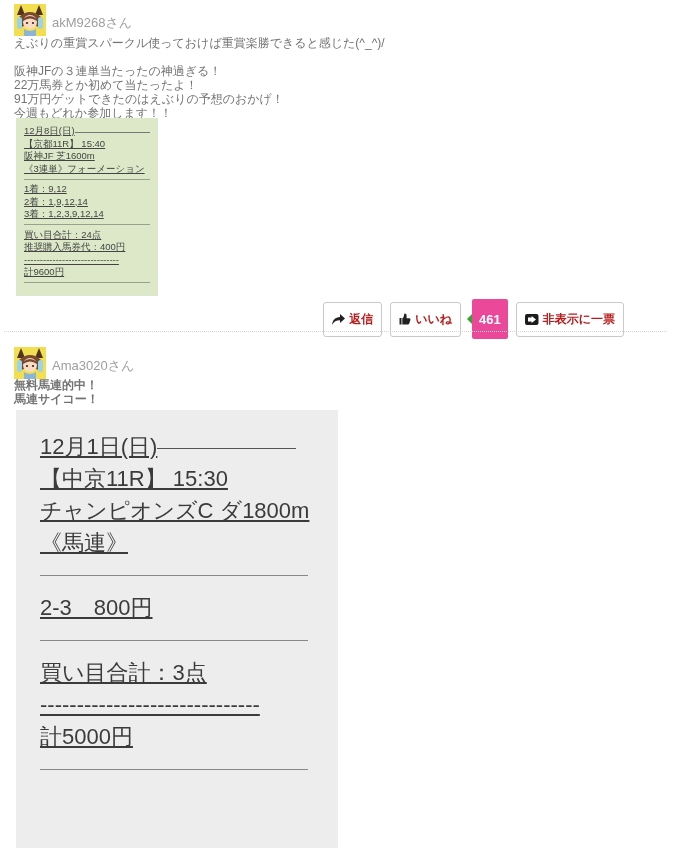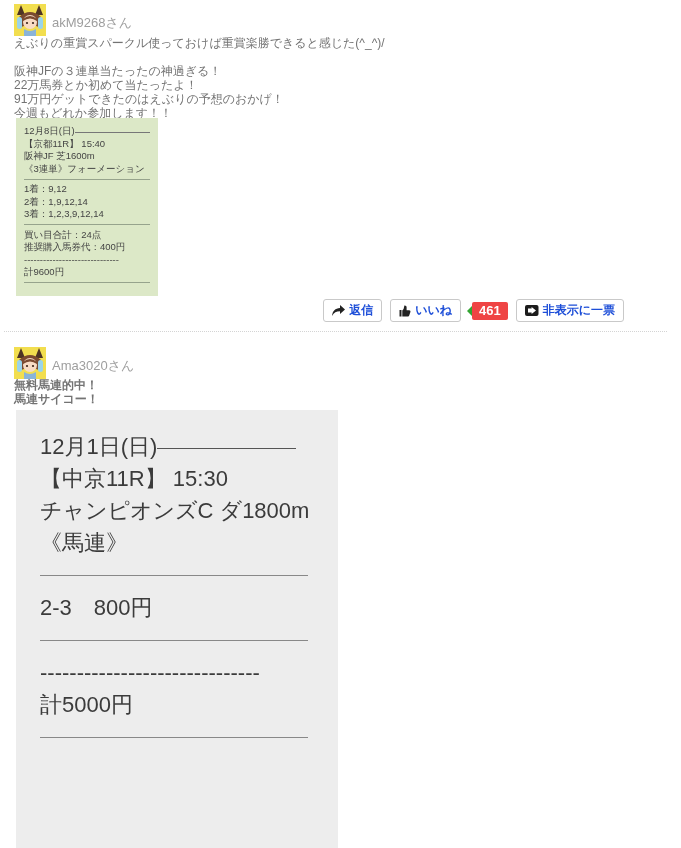--- a/index.html
+++ b/index.html
@@ -9,47 +9,47 @@
 
   
   .avatar { position:absolute; width:32px; height:32px; display:block; }
   .username { position:absolute; left:52px; font-size:13px; font-weight:normal; color:#9e9e9e; }
 
   
   .cm-body { position:absolute; left:14px; font-size:12px; line-height:14px; color:#737373; }
   .cm-body div { min-height:14px; white-space:pre; }
 
   
-  .ticket { position:absolute; color:#444; }
+  .ticket { position:absolute; color:#444;text-decoration:underline; }
   .ticket .row { white-space:pre; }
   .ticket hr { border:none; border-top:1px solid #999; }
   .date-row { display:flex; align-items:center; }
   .date-row .rule { flex:1; border-top:1px solid #777; margin-top:2px; }
 
   #ticket1 { left:16px; top:118px; width:142px; height:178px;
              background:#dce8c7; padding:7px 8px 0 8px;
              font-size:9.5px; line-height:12.5px; }
   #ticket1 hr { margin:3.5px 0; border-top-color:#96a38c; }
 
   #ticket2 { left:16px; top:410px; width:322px; height:558px;
              background:#ededed; padding:21px 30px 0 24px;
              font-size:22px; line-height:32px; color:#3b3b3b; }
   #ticket2 hr { margin:16px 0; border-top-color:#888; }
   #ticket2 .date-row .rule { border-top-color:#555; margin-right:12px; }
 
   
   .actions { position:absolute; top:299px; left:0; right:57px;
              display:flex; justify-content:flex-end; align-items:center; gap:8px; }
-  .btn { display:inline-flex; align-items:center; gap:4px; height:23px;
+  .btn { display:inline-flex; align-items:center; gap:4px; height:35px;
          background:#fff; border:1px solid #c9c9c9; border-radius:3px;
-         padding:0 8px; font-size:12px; font-weight:bold; color:#1d4ed8; cursor:pointer; }
+         padding:0 8px; font-size:12px; font-weight:bold; color:#b91c1c; cursor:pointer; }
   .btn svg { display:block; }
   .like-count { position:relative; display:inline-flex; align-items:center;
-                height:18px; padding:0 7px; margin-left:3px; border-radius:2px;
-                color:#fff; font-size:13px; font-weight:bold; background:#ef4444; }
+                height:40px; padding:0 7px; margin-left:3px; border-radius:2px;
+                color:#fff; font-size:13px; font-weight:bold; background:#ec4899; }
   .like-count::before { content:""; position:absolute; left:-5px; top:50%;
                 transform:translateY(-50%); width:0; height:0;
                 border-top:5px solid transparent; border-bottom:5px solid transparent;
                 border-right:5px solid #33a533; }
 
   
   .divider { position:absolute; top:331px; left:4px; right:14px;
              border-top:1px dotted #d4d4d4; }
 </style>
 </head>
@@ -150,18 +150,19 @@
     <div class="date-row">
       <span>12月1日(日)</span>
       <span class="rule"></span>
     </div>
     <div class="row">【中京11R】 15:30</div>
     <div class="row">チャンピオンズC ダ1800m</div>
     <div class="row">《馬連》</div>
     <hr>
     <div class="row">2-3　800円</div>
     <hr>
+    <div class="row">買い目合計：3点</div>
     <div class="row">------------------------------</div>
     <div class="row">計5000円</div>
     <hr>
   </div>
 
 </div>
 
 </body></html>

